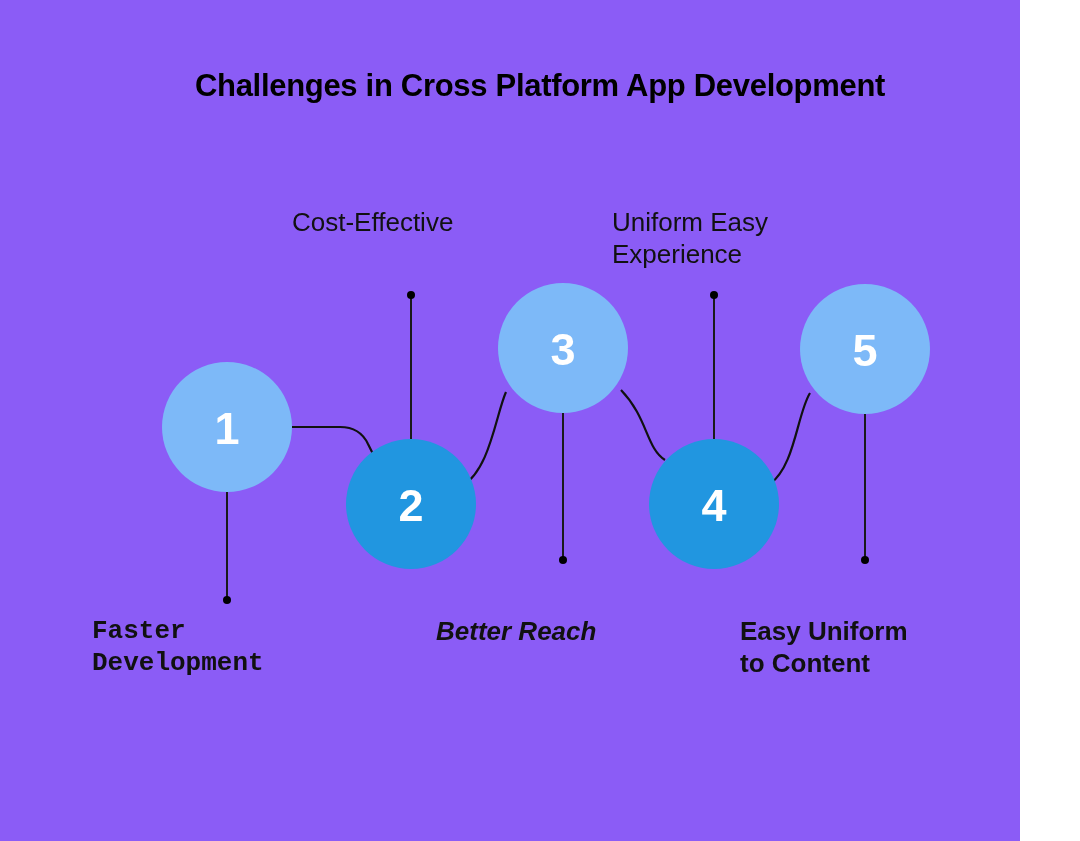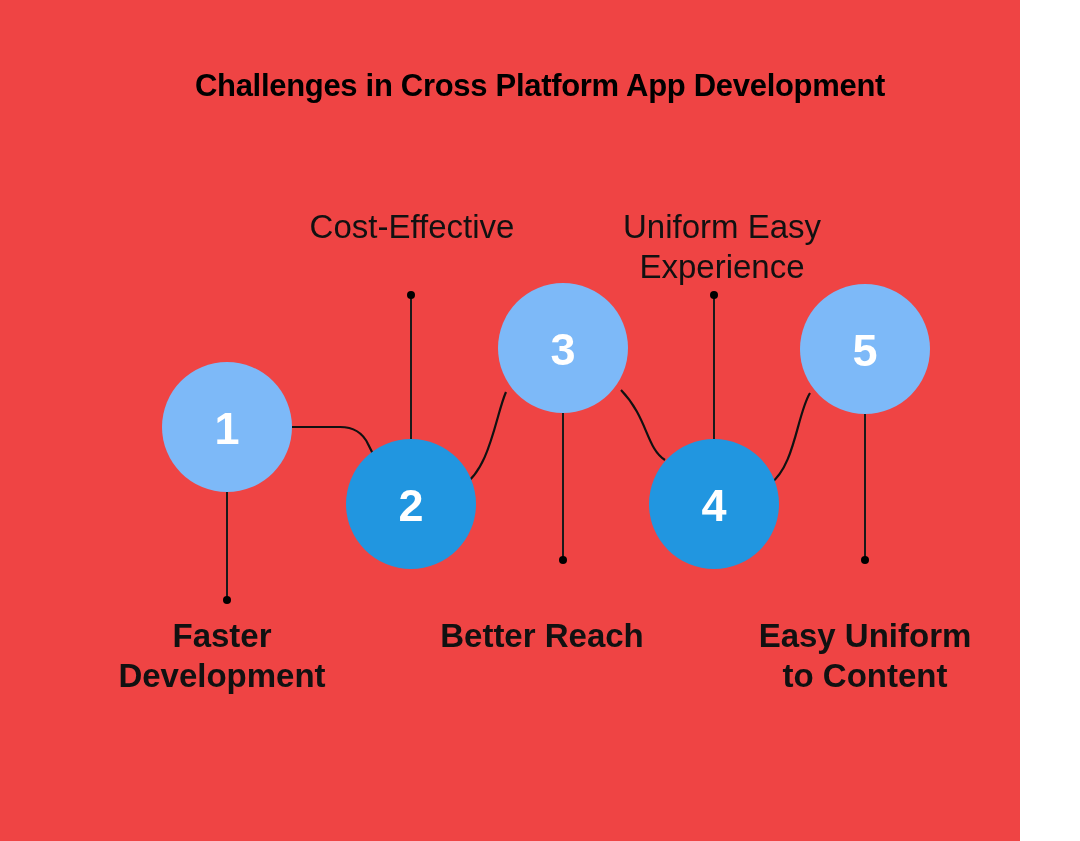--- a/index.html
+++ b/index.html
@@ -10,21 +10,21 @@
   body {
     width: 1080px;
     height: 841px;
     font-family: "Liberation Sans", sans-serif;
     overflow: hidden;
   }
   #canvas {
     position: relative;
     width: 1020px;
     height: 841px;
-    background: #ef4444;
+    background: #8b5cf6;
   }
   #title {
     position: absolute;
     left: 0;
     top: 68px;
     width: 1080px;
     text-align: center;
     font-family: "Liberation Sans", sans-serif;
     font-weight: bold;
     font-size: 31px;
@@ -55,29 +55,29 @@
   .leader {
     stroke: #1a1a1a;
     stroke-width: 2;
   }
   .leader-dot {
     fill: #000000;
   }
   .label {
     position: absolute;
     font-family: "Liberation Sans", sans-serif;
-    font-size: 33px;
+    font-size: 26px;
     color: #111111;
-    text-align: center;
+    text-align: left;
     line-height: 1.22;
     white-space: pre-line;
   }
-  .label-l1 { left: 92px;  top: 616px; width: 260px; font-weight: bold; }
+  .label-l1 { left: 92px;  top: 616px; width: 260px; font-weight: bold; font-family: Liberation Mono, monospace; }
   .label-l2 { left: 292px; top: 207px; width: 240px; }
-  .label-l3 { left: 417px; top: 616px; width: 250px; font-weight: bold; }
+  .label-l3 { left: 436px; top: 616px; width: 250px; font-weight: bold; font-style: italic; }
   .label-l4 { left: 612px; top: 207px; width: 220px; }
   .label-l5 { left: 740px; top: 616px; width: 250px; font-weight: bold; }
 </style>
 </head>
 <body>
 
 <div id="canvas">
 
   <div id="title">Challenges in Cross Platform App Development</div>
 

